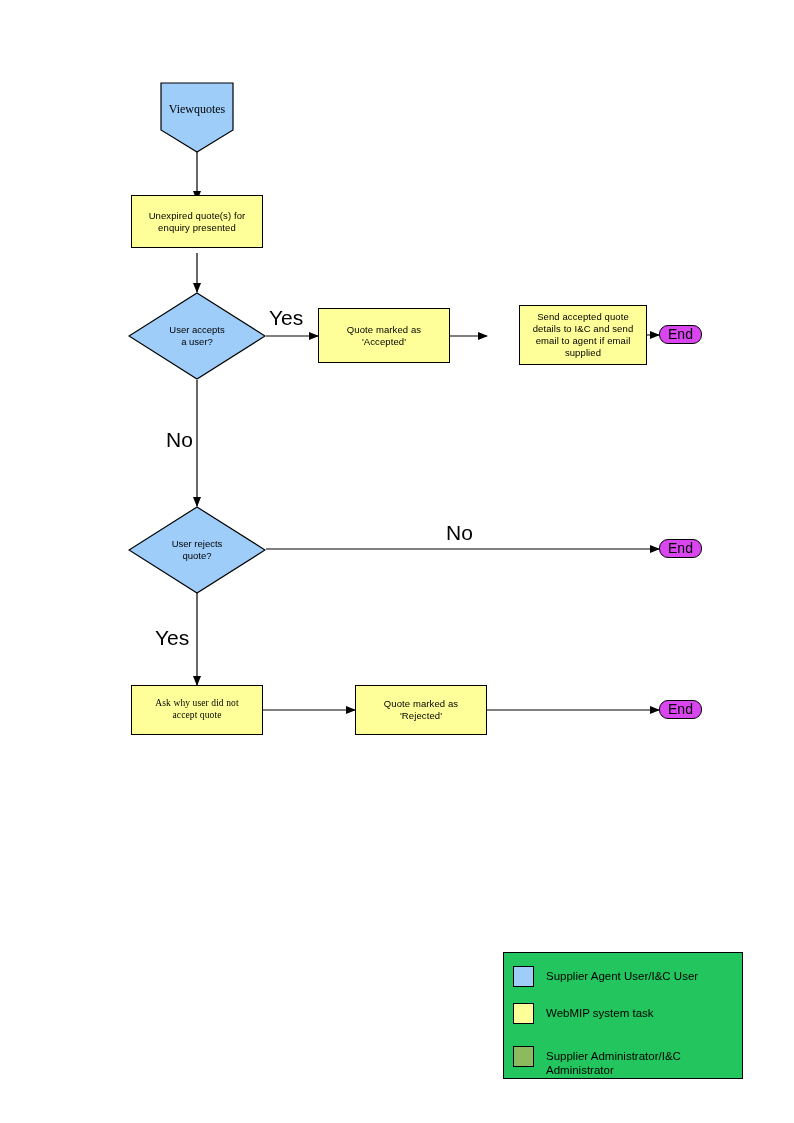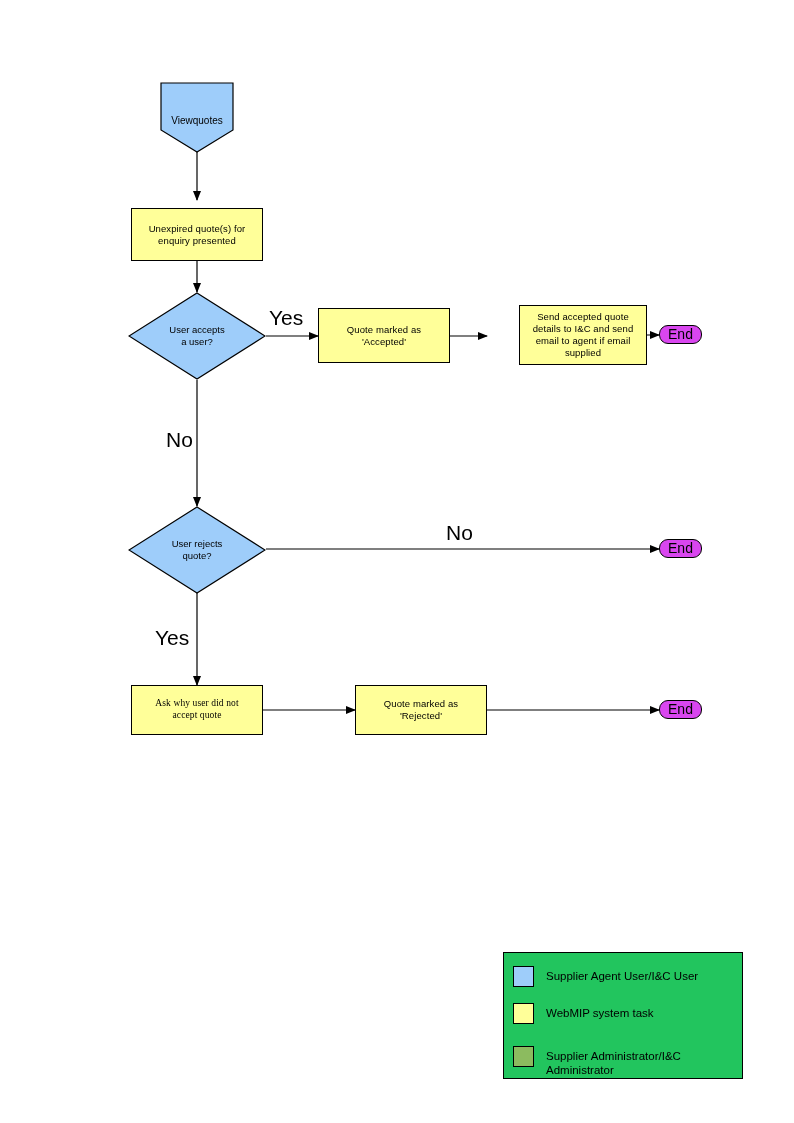--- a/index.html
+++ b/index.html
@@ -66,28 +66,29 @@
     white-space: pre-line;
     color: #000;
   }
   .start-wrap {
     position: absolute;
     z-index: 3;
   }
   .start-wrap svg { position:absolute; left:0; top:0; }
   .start-label {
     position: absolute;
-    left: 0; top: 12px;
+    left: 0; top: 1px;
     width: 100%;
     height: 74%;
     display: flex;
     align-items: center;
     justify-content: center;
-    font-size: 10px;
+    font-size: 12px;
     color: #000;
+    font-family: Liberation Serif, serif;
   }
   .edge-label {
     position: absolute;
     font-size: 21px;
     color: #000000;
     z-index: 4;
     line-height: 1;
     font-family: "Liberation Sans", sans-serif;
   }
   #legend {
@@ -156,21 +157,21 @@
   </g>
 </svg>
 
 <div class="start-wrap" style="left:160px; top:82px; width:74px; height:71px;">
   <svg width="74" height="71" xmlns="http://www.w3.org/2000/svg">
     <polygon points="1,1 73,1 73,48 37,70 1,48" fill="#9ecdfa" stroke="#000000" stroke-width="1.2"></polygon>
   </svg>
   <div class="start-label">Viewquotes</div>
 </div>
 
-<div class="node process" style="left:131px; top:208px; width:132px; height:53px;">Unexpired quote(s) for
+<div class="node process" style="left:131px; top:195px; width:132px; height:53px;">Unexpired quote(s) for
 enquiry presented</div>
 
 <div class="decision-wrap" style="left:128px; top:292px; width:138px; height:88px;">
   <svg width="138" height="88" xmlns="http://www.w3.org/2000/svg">
     <polygon points="69,1 137,44 69,87 1,44" fill="#9ecdfa" stroke="#000000" stroke-width="1.2"></polygon>
   </svg>
   <div class="decision-label">User accepts
 a user?</div>
 </div>
 

